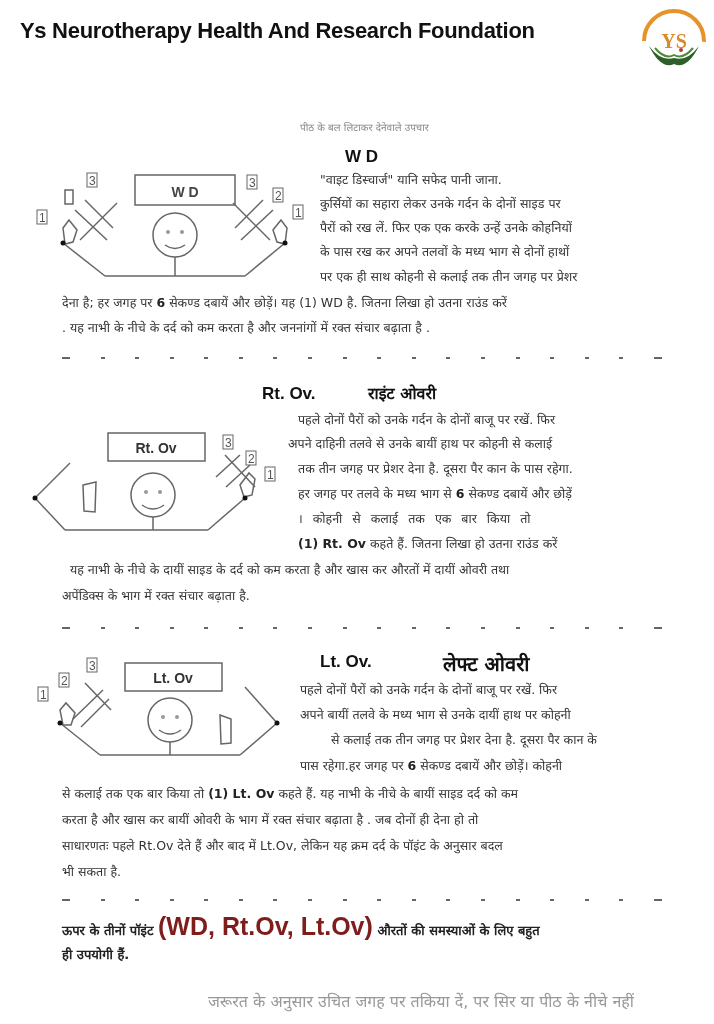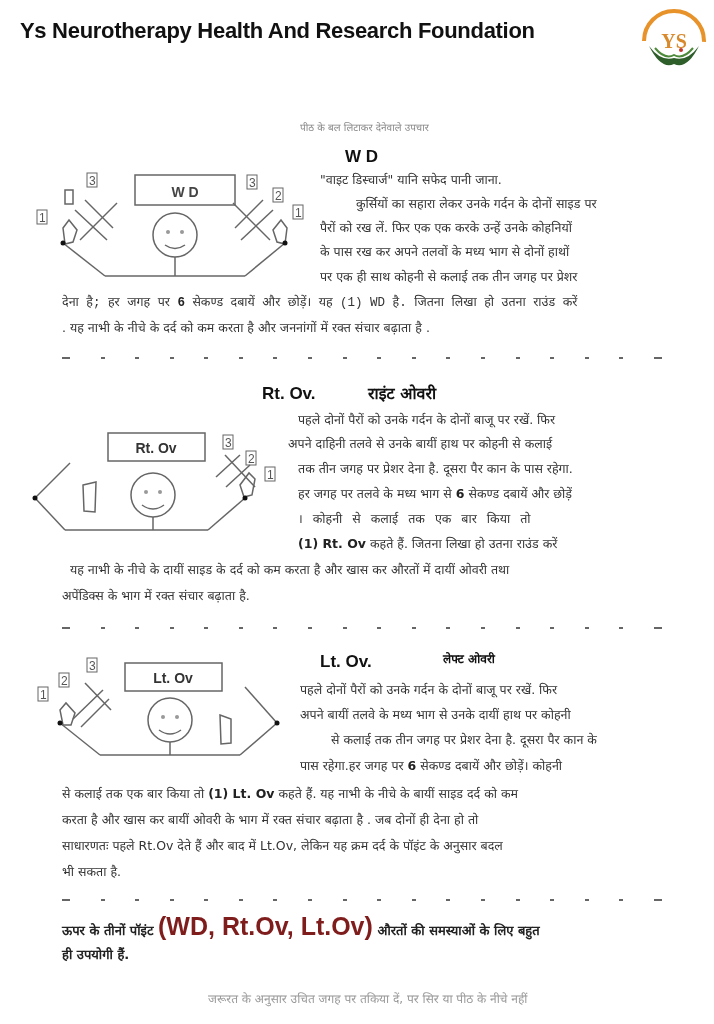--- a/index.html
+++ b/index.html
@@ -9,21 +9,21 @@
   .subhead{position:absolute;left:300px;top:120px;font-size:10px;color:#888;}
   .t{position:absolute;font-size:12.5px;color:#333;white-space:nowrap;line-height:1;}
   .b{font-weight:bold;color:#222;}
   .title{position:absolute;font-family:"Liberation Sans",sans-serif;font-weight:bold;font-size:17px;color:#111;white-space:nowrap;}
   .dash{position:absolute;left:62px;width:600px;height:4px;display:flex;justify-content:space-between;}
   .dash span{display:block;width:4px;height:2px;background:#666;}
   .dash span.w{width:8px;}
   .diag{position:absolute;}
   .summary{position:absolute;left:62px;top:912px;font-size:13px;font-weight:bold;color:#222;white-space:nowrap;}
   .summary .big{font-family:Liberation Sans, sans-serif;font-size:25px;color:#7f1d1d;}
-  .footer{position:absolute;left:208px;top:990px;font-size:12px;color:#999;white-space:nowrap;}
+  .footer{position:absolute;left:208px;top:990px;font-size:16px;color:#999;white-space:nowrap;}
 </style>
 </head>
 <body>
 
 <div class="hdr">Ys Neurotherapy Health And Research Foundation</div>
 <svg class="logo" viewBox="0 0 66 66">
   <circle cx="33" cy="33" r="30" fill="#fff" stroke="#e8922a" stroke-width="4" stroke-dasharray="95 200" transform="rotate(180 33 33)"></circle>
   <path d="M8 38 Q20 62 33 56 Q46 62 58 38 Q46 54 33 50 Q20 54 8 38Z" fill="#2e5e2a"></path>
   <path d="M14 40 Q24 52 33 47 Q42 52 52 40" fill="none" stroke="#4d8a3a" stroke-width="2"></path>
   <text x="33" y="40" text-anchor="middle" font-family="Liberation Serif, serif" font-size="20" font-weight="bold" fill="#d88a2c">YS</text>
@@ -68,25 +68,25 @@
     <rect x="212" y="5" width="10" height="14" fill="none" stroke="#666"></rect>
       <text x="214" y="17">3</text>
     <rect x="238" y="18" width="10" height="14" fill="none" stroke="#666"></rect>
       <text x="240" y="30">2</text>
     <rect x="258" y="35" width="10" height="14" fill="none" stroke="#666"></rect>
       <text x="260" y="47">1</text>
   </g>
 </svg>
 
 <div class="t" style="left:320px;top:174px;">"वाइट डिस्चार्ज" यानि सफेद पानी जाना.</div>
-<div class="t" style="left:320px;top:198px;margin-left:36px;">कुर्सियों का सहारा लेकर उनके गर्दन के दोनों साइड पर</div>
+<div class="t" style="left:320px;top:198px;">कुर्सियों का सहारा लेकर उनके गर्दन के दोनों साइड पर</div>
 <div class="t" style="left:320px;top:222px;">पैरों को रख लें. फिर एक एक करके उन्हें उनके कोहनियों</div>
 <div class="t" style="left:320px;top:246px;">के पास रख कर अपने तलवों के मध्य भाग से दोनों हाथों</div>
 <div class="t" style="left:320px;top:271px;">पर एक ही साथ कोहनी से कलाई तक तीन जगह पर प्रेशर</div>
-<div class="t" style="left:62px;top:297px;font-family:Liberation Mono, monospace;"><span>देना है; हर जगह पर</span> <span class="b">6</span> <span>सेकण्ड दबायें और छोड़ें। यह (1) WD है.  जितना लिखा हो उतना राउंड करें</span></div>
+<div class="t" style="left:62px;top:297px;"><span>देना है; हर जगह पर</span> <span class="b">6</span> <span>सेकण्ड दबायें और छोड़ें। यह (1) WD है.  जितना लिखा हो उतना राउंड करें</span></div>
 <div class="t" style="left:62px;top:322px;">.  यह नाभी के नीचे के दर्द को कम करता है और जननांगों में रक्त संचार बढ़ाता है .</div>
 
 <div class="dash" style="top:357px;">
   <span class="w"></span>
     <span></span>
     <span></span>
     <span></span>
     <span></span>
     <span></span>
     <span></span>
@@ -161,21 +161,21 @@
     <span></span>
     <span></span>
     <span></span>
     <span></span>
     <span></span>
     <span></span>
     <span class="w"></span>
 </div>
 
 <div class="title" style="left:320px;top:652px;">Lt. Ov.</div>
-<div class="title" style="left:443px;top:650px;font-family:'DejaVu Sans',sans-serif;font-size:12px;">लेफ्ट ओवरी</div>
+<div class="title" style="left:443px;top:650px;font-family:'DejaVu Sans',sans-serif;font-size:20px;">लेफ्ट ओवरी</div>
 
 <svg class="diag" style="left:35px;top:655px;" width="260" height="110" viewBox="0 0 260 110">
   <g stroke="#666" fill="none" stroke-width="1.5">
     <rect x="90" y="8" width="97" height="28"></rect>
     <circle cx="135" cy="65" r="22"></circle>
     <path d="M124 75 Q135 83 146 75"></path>
     <line x1="135" y1="87" x2="135" y2="100"></line>
     <line x1="65" y1="100" x2="205" y2="100"></line>
     <line x1="25" y1="68" x2="65" y2="100"></line>
     <line x1="242" y1="68" x2="205" y2="100"></line>

